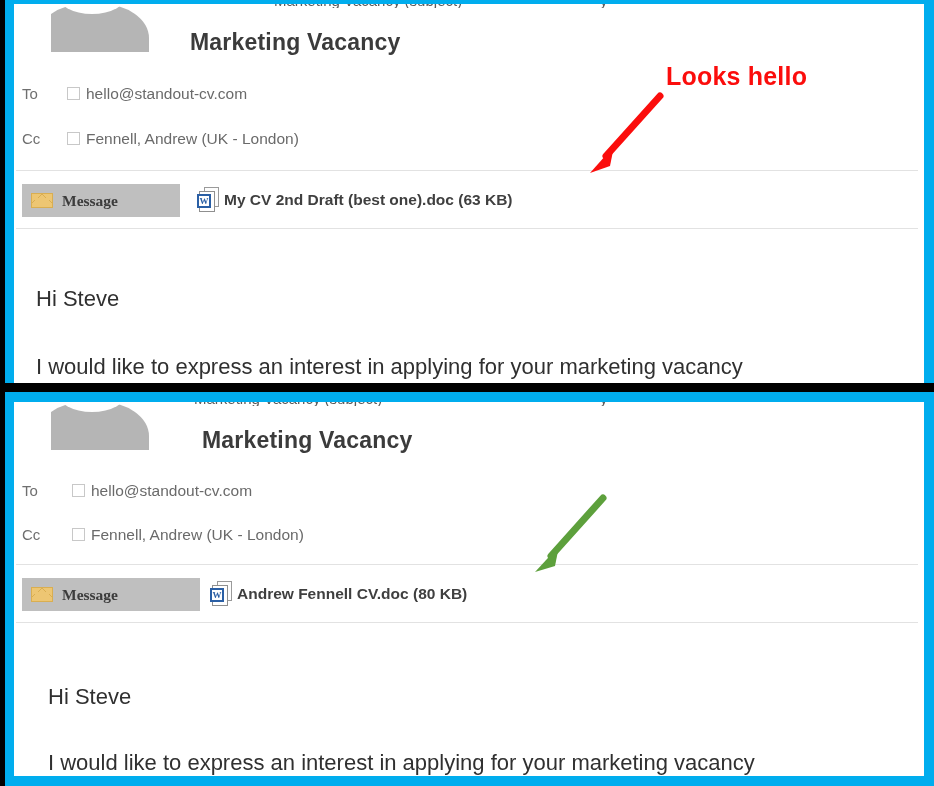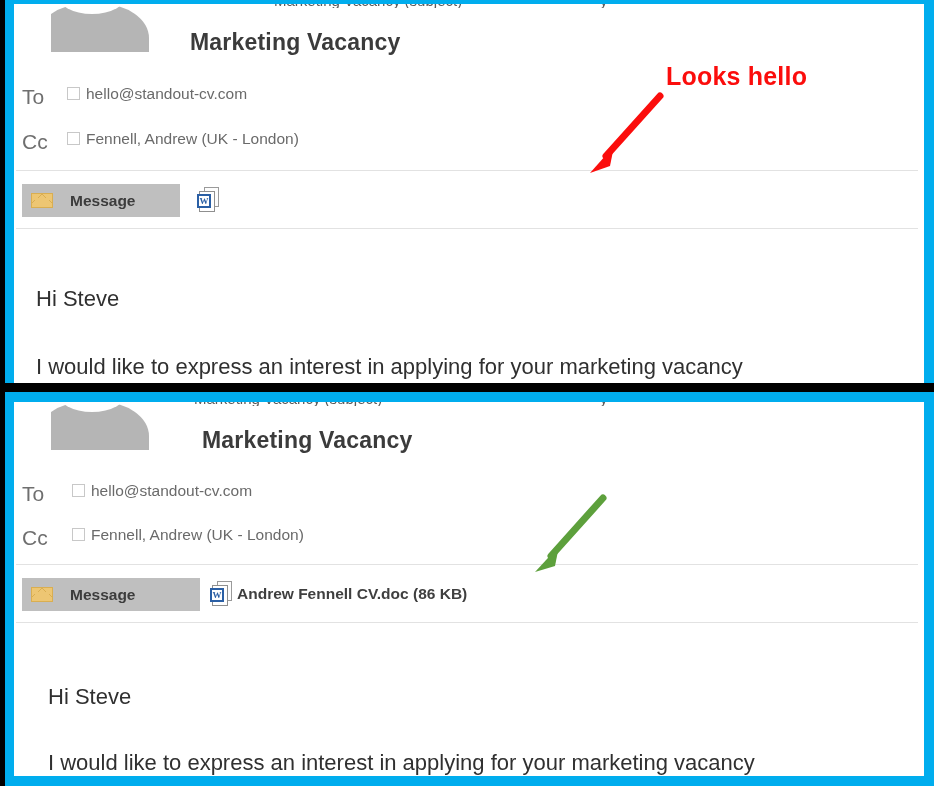--- a/index.html
+++ b/index.html
@@ -80,21 +80,21 @@
     font-size: 23px;
     font-weight: bold;
     color: #3b3b3b;
     white-space: nowrap;
     letter-spacing: .2px;
   }
 
   
   .recip-label {
     position: absolute;
-    font-size: 21px;
+    font-size: 15px;
     color: #6f6f6f;
     white-space: nowrap;
   }
   .recip-chk {
     position: absolute;
     width: 13px; height: 13px;
     border: 1px solid #c8c8c8;
     background: #ffffff;
   }
   .recip-value {
@@ -134,22 +134,23 @@
       linear-gradient(to bottom right, transparent 48%, #d9ae51 48%, #d9ae51 52%, transparent 52%),
       linear-gradient(to bottom left,  transparent 48%, #d9ae51 48%, #d9ae51 52%, transparent 52%);
     background-size: 50% 70%, 50% 70%;
     background-position: left top, right top;
     background-repeat: no-repeat;
   }
   .msg-tab-label {
     font-size: 15.5px;
     font-weight: bold;
     color: #3c3c3c;
-    margin-left: 17px;
-    white-space: nowrap;
+    margin-left: 9px;
+    white-space: nowrap;
+    font-family: Liberation Serif, serif;
   }
 
   
   .attach {
     position: absolute;
     display: flex;
     align-items: center;
   }
   .doc-icon {
     position: relative;
@@ -245,20 +246,21 @@
         <span class="env-icon"></span>
         <span class="msg-tab-label">Message</span>
       </div>
 
       <div class="attach" style="left:183px; top:183px;">
         <span class="doc-icon">
           <span class="back-page"></span>
           <span class="front-page"></span>
           <span class="w-badge">W</span>
         </span>
+        <span class="attach-name">My CV 2nd Draft (best one).doc (63 KB)</span>
       </div>
 
       <div class="hr" style="left:2px; right:6px; top:224px;"></div>
 
       <div class="body-line" style="left:22px; top:282px;">Hi Steve</div>
       <div class="body-line" style="left:22px; top:350px;">I would like to express an interest in applying for your marketing vacancy</div>
 
     </div>
   </div>
 
@@ -300,21 +302,21 @@
         <span class="env-icon"></span>
         <span class="msg-tab-label">Message</span>
       </div>
 
       <div class="attach" style="left:196px; top:179px;">
         <span class="doc-icon">
           <span class="back-page"></span>
           <span class="front-page"></span>
           <span class="w-badge">W</span>
         </span>
-        <span class="attach-name">Andrew Fennell CV.doc (86 KB)</span>
+        <span class="attach-name">Andrew Fennell CV.doc (80 KB)</span>
       </div>
 
       <div class="hr" style="left:2px; right:6px; top:220px;"></div>
 
       <div class="body-line" style="left:34px; top:282px;">Hi Steve</div>
       <div class="body-line" style="left:34px; top:348px;">I would like to express an interest in applying for your marketing vacancy</div>
 
     </div>
   </div>
 

